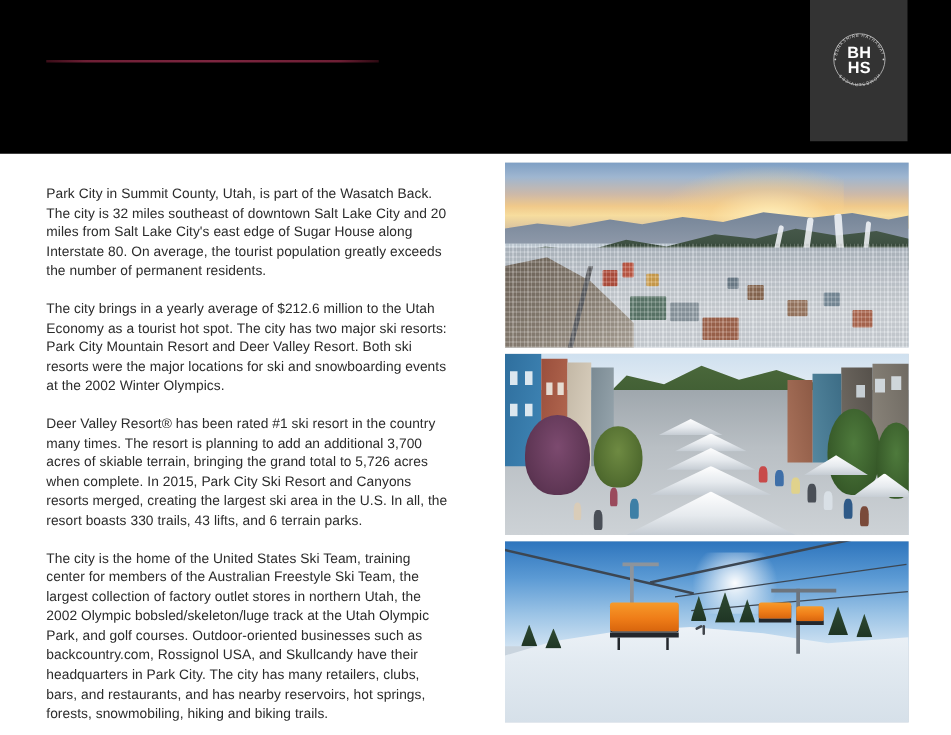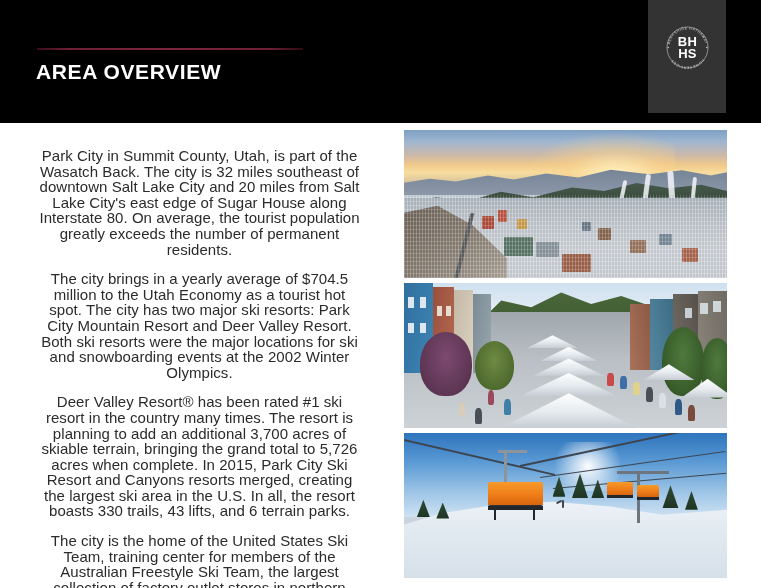--- a/index.html
+++ b/index.html
@@ -46,25 +46,25 @@
     color:#ffffff; font-weight:bold; font-size:13px; line-height:12px;
     letter-spacing:0.3px;
   }
 
   
   .text-col {
     position:absolute; left:37px; top:148px; width:325px;
   }
   .para {
     color:#2b2b2b;
-    font-size:15px;
+    font-size:11px;
     line-height:15.6px;
     letter-spacing:0.05px;
     margin-bottom:14px;
-    text-align:center;
+    text-align:left;
   }
   .para:last-child { margin-bottom:0; }
 
   
   .photo {
     position:absolute; left:404px; width:323px;
     overflow:hidden;
     background:#c9d4de;
   }
   .photo-1 { top:130px; height:148px; }
@@ -181,21 +181,20 @@
   }
   .p3-skier { position:absolute; background:#41464c; border-radius:1px; }
 </style>
 </head>
 <body>
 
 <div class="header">
 
   <div class="accent-rule"></div>
 
-  <div class="page-title">AREA OVERVIEW</div>
 
 
   <div class="brand-panel">
     <div class="brand-seal">
       <svg viewBox="0 0 51 51" aria-hidden="true">
         <defs>
           <path id="arcTop" d="M 7.5,25.5 A 18,18 0 0 1 43.5,25.5"></path>
           <path id="arcBot" d="M 44.5,25.5 A 19,19 0 0 1 6.5,25.5"></path>
         </defs>
         <circle cx="25.5" cy="25.5" r="20.5" fill="none" stroke="#b9b9b9" stroke-width="0.7"></circle>
@@ -211,21 +210,21 @@
       <div class="seal-mono">
         <span>BH</span>
         <span>HS</span>
       </div>
     </div>
   </div>
 </div>
 
 <div class="text-col">
   <p class="para">Park City in Summit County, Utah, is part of the Wasatch Back. The city is 32 miles southeast of downtown Salt Lake City and 20 miles from Salt Lake City's east edge of Sugar House along Interstate 80. On average, the tourist population greatly exceeds the number of permanent residents.</p>
-  <p class="para">The city brings in a yearly average of $704.5 million to the Utah Economy as a tourist hot spot. The city has two major ski resorts: Park City Mountain Resort and Deer Valley Resort. Both ski resorts were the major locations for ski and snowboarding events at the 2002 Winter Olympics.</p>
+  <p class="para">The city brings in a yearly average of $212.6 million to the Utah Economy as a tourist hot spot. The city has two major ski resorts: Park City Mountain Resort and Deer Valley Resort. Both ski resorts were the major locations for ski and snowboarding events at the 2002 Winter Olympics.</p>
   <p class="para">Deer Valley Resort® has been rated #1 ski resort in the country many times. The resort is planning to add an additional 3,700 acres of skiable terrain, bringing the grand total to 5,726 acres when complete. In 2015, Park City Ski Resort and Canyons resorts merged, creating the largest ski area in the U.S. In all, the resort boasts 330 trails, 43 lifts, and 6 terrain parks.</p>
   <p class="para">The city is the home of the United States Ski Team, training center for members of the Australian Freestyle Ski Team, the largest collection of factory outlet stores in northern Utah, the 2002 Olympic bobsled/skeleton/luge track at the Utah Olympic Park, and golf courses. Outdoor-oriented businesses such as backcountry.com, Rossignol USA, and Skullcandy have their headquarters in Park City. The city has many retailers, clubs, bars, and restaurants, and has nearby reservoirs, hot springs, forests, snowmobiling, hiking and biking trails.</p>
 </div>
 
 <div class="photo photo-1">
   <div class="scene">
     <div class="p1-sky"></div>
     <div class="p1-glow"></div>
     <div class="p1-ridge-far"></div>
     <div class="p1-ridge-mid"></div>

